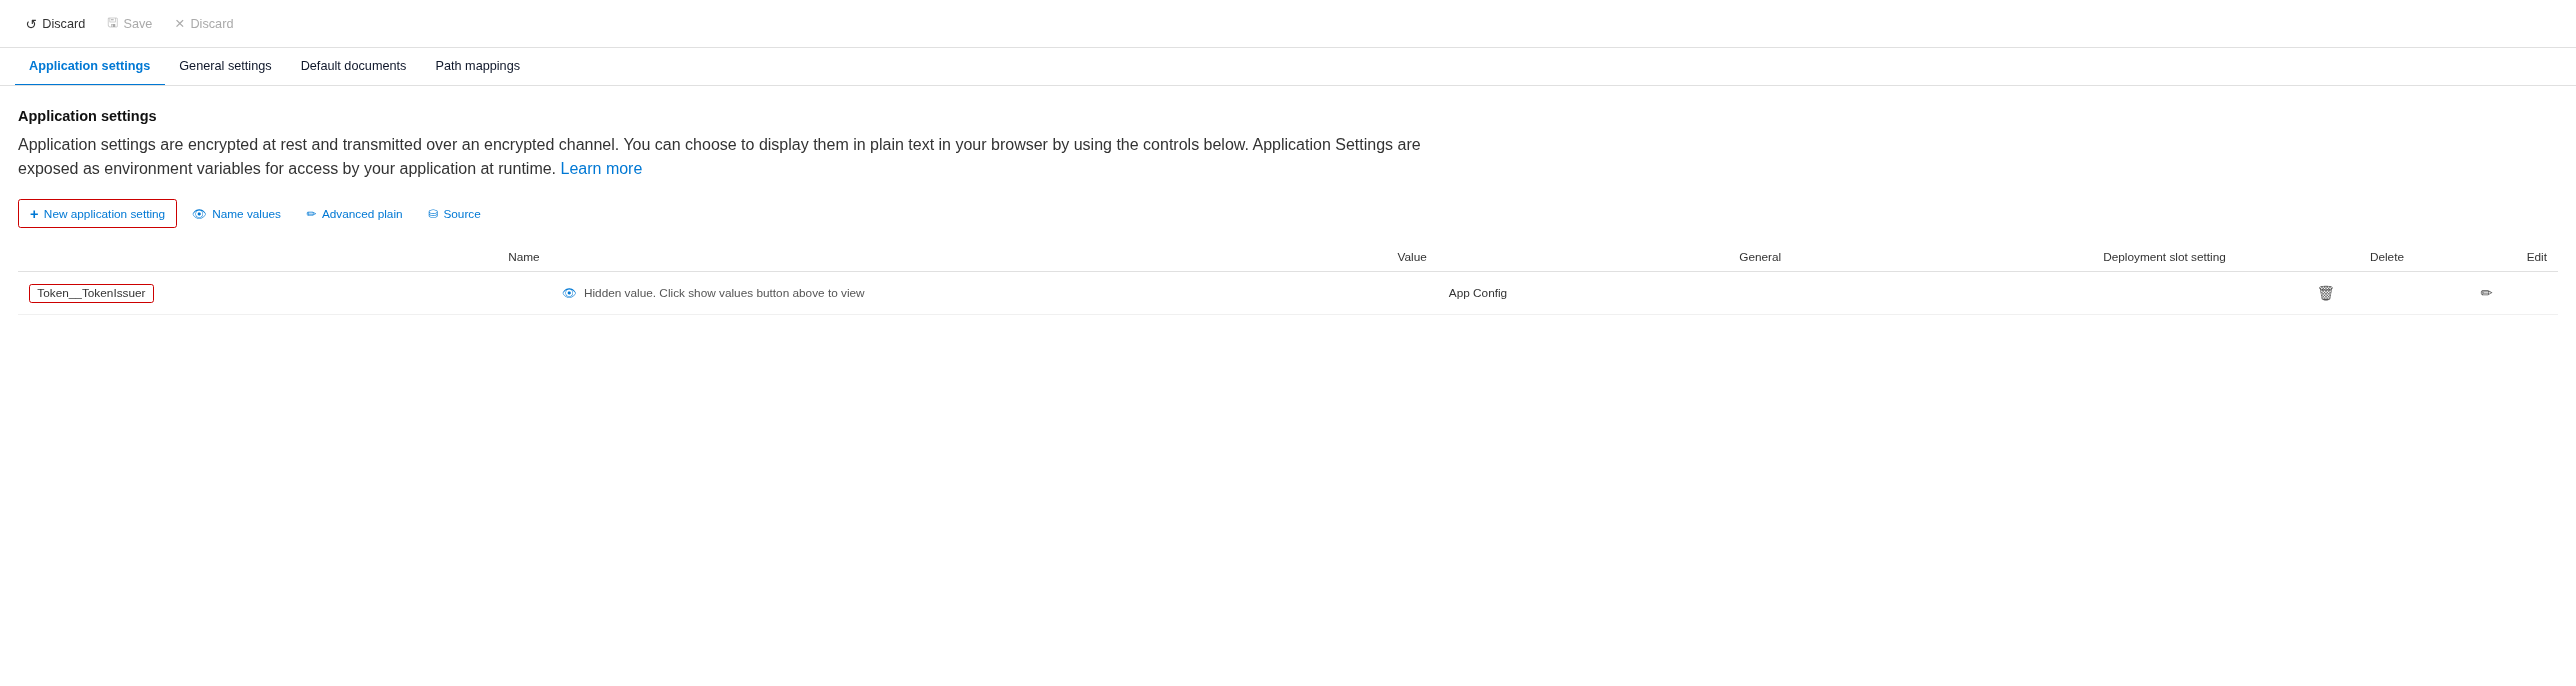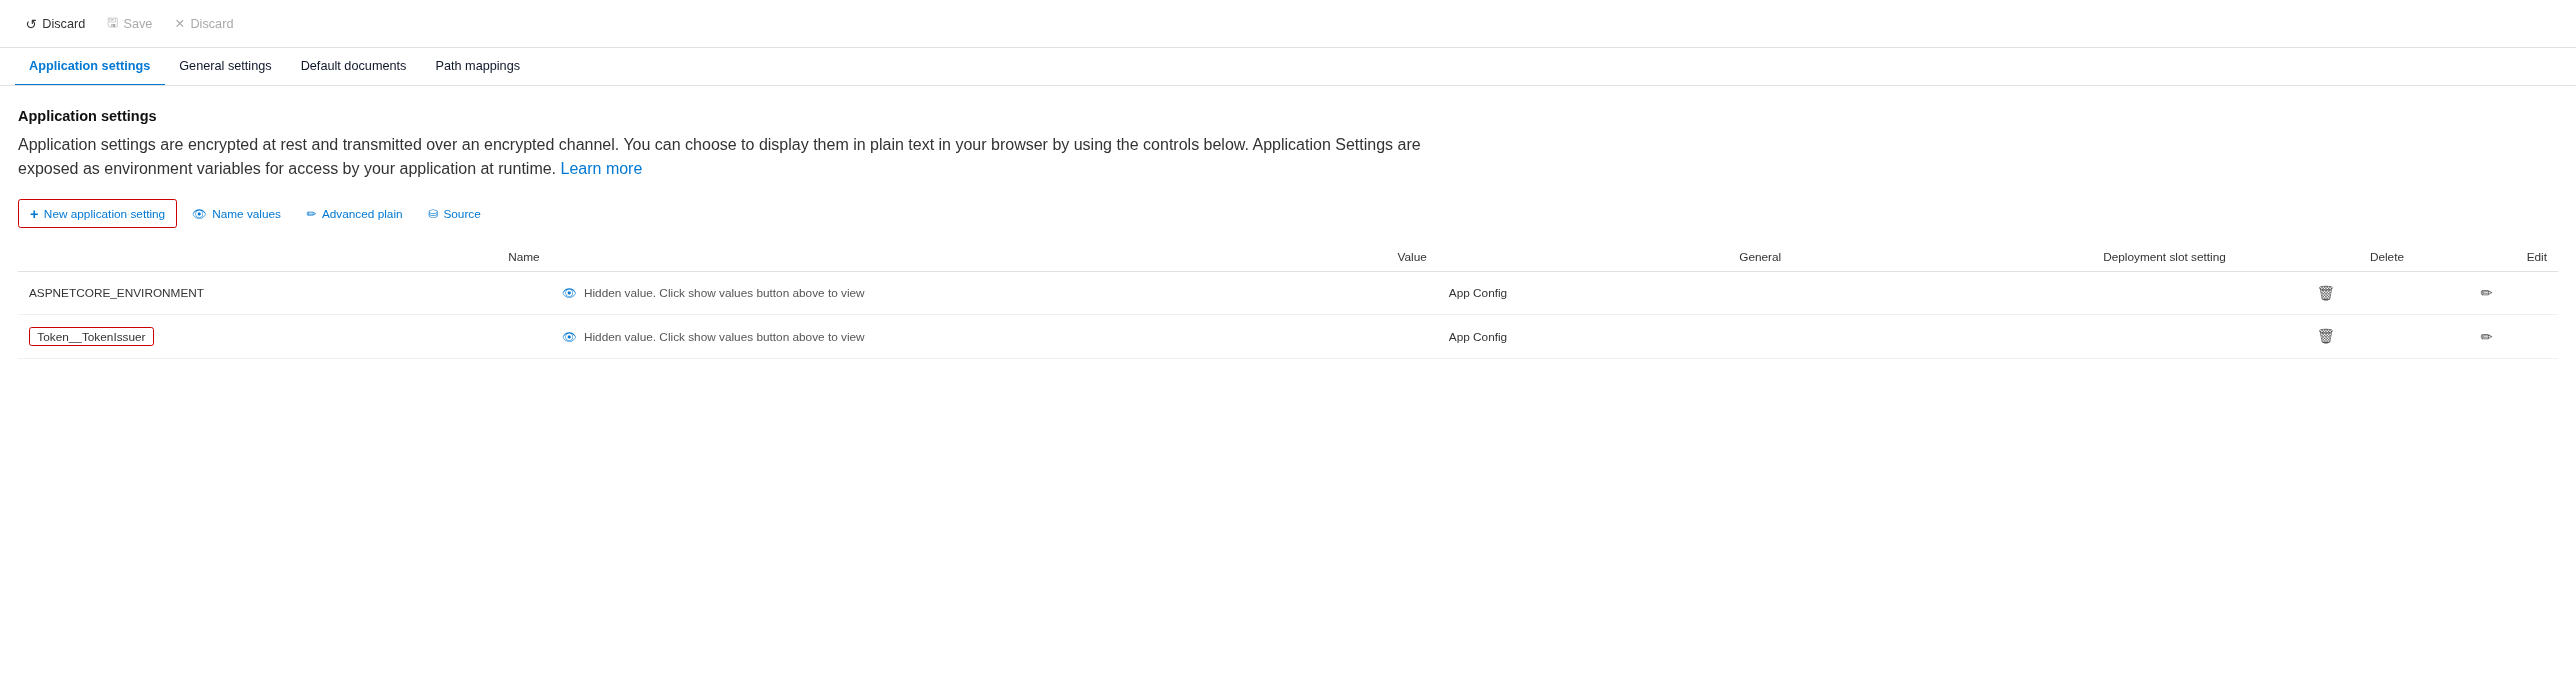--- a/index.html
+++ b/index.html
@@ -237,33 +237,20 @@
         </th>
         <th class="col-delete">
           <span>Delete</span>
         </th>
         <th class="col-edit">
           <span>Edit</span>
         </th>
       </tr>
     </thead>
     <tbody id="table-body">
-    <tr>
-          <td class="col-name">ASPNETCORE_ENVIRONMENT</td>
-          <td class="col-value">
-            <div class="hidden-value">
-              <span class="eye-icon" style="color:#0078d4;">👁</span>
-              <span>Hidden value. Click show values button above to view</span>
-            </div>
-          </td>
-          <td class="col-source">App Config</td>
-          <td class="col-slot"></td>
-          <td class="col-delete"><button class="icon-btn"><span>🗑</span></button></td>
-          <td class="col-edit"><button class="icon-btn"><span>✏</span></button></td>
-        </tr>
         <tr class="highlighted-row">
           <td class="col-name"><span class="row-name-highlighted">Token__TokenIssuer</span></td>
           <td class="col-value">
             <div class="hidden-value">
               <span class="eye-icon" style="color:#0078d4;">👁</span>
               <span>Hidden value. Click show values button above to view</span>
             </div>
           </td>
           <td class="col-source">App Config</td>
           <td class="col-slot"></td>

